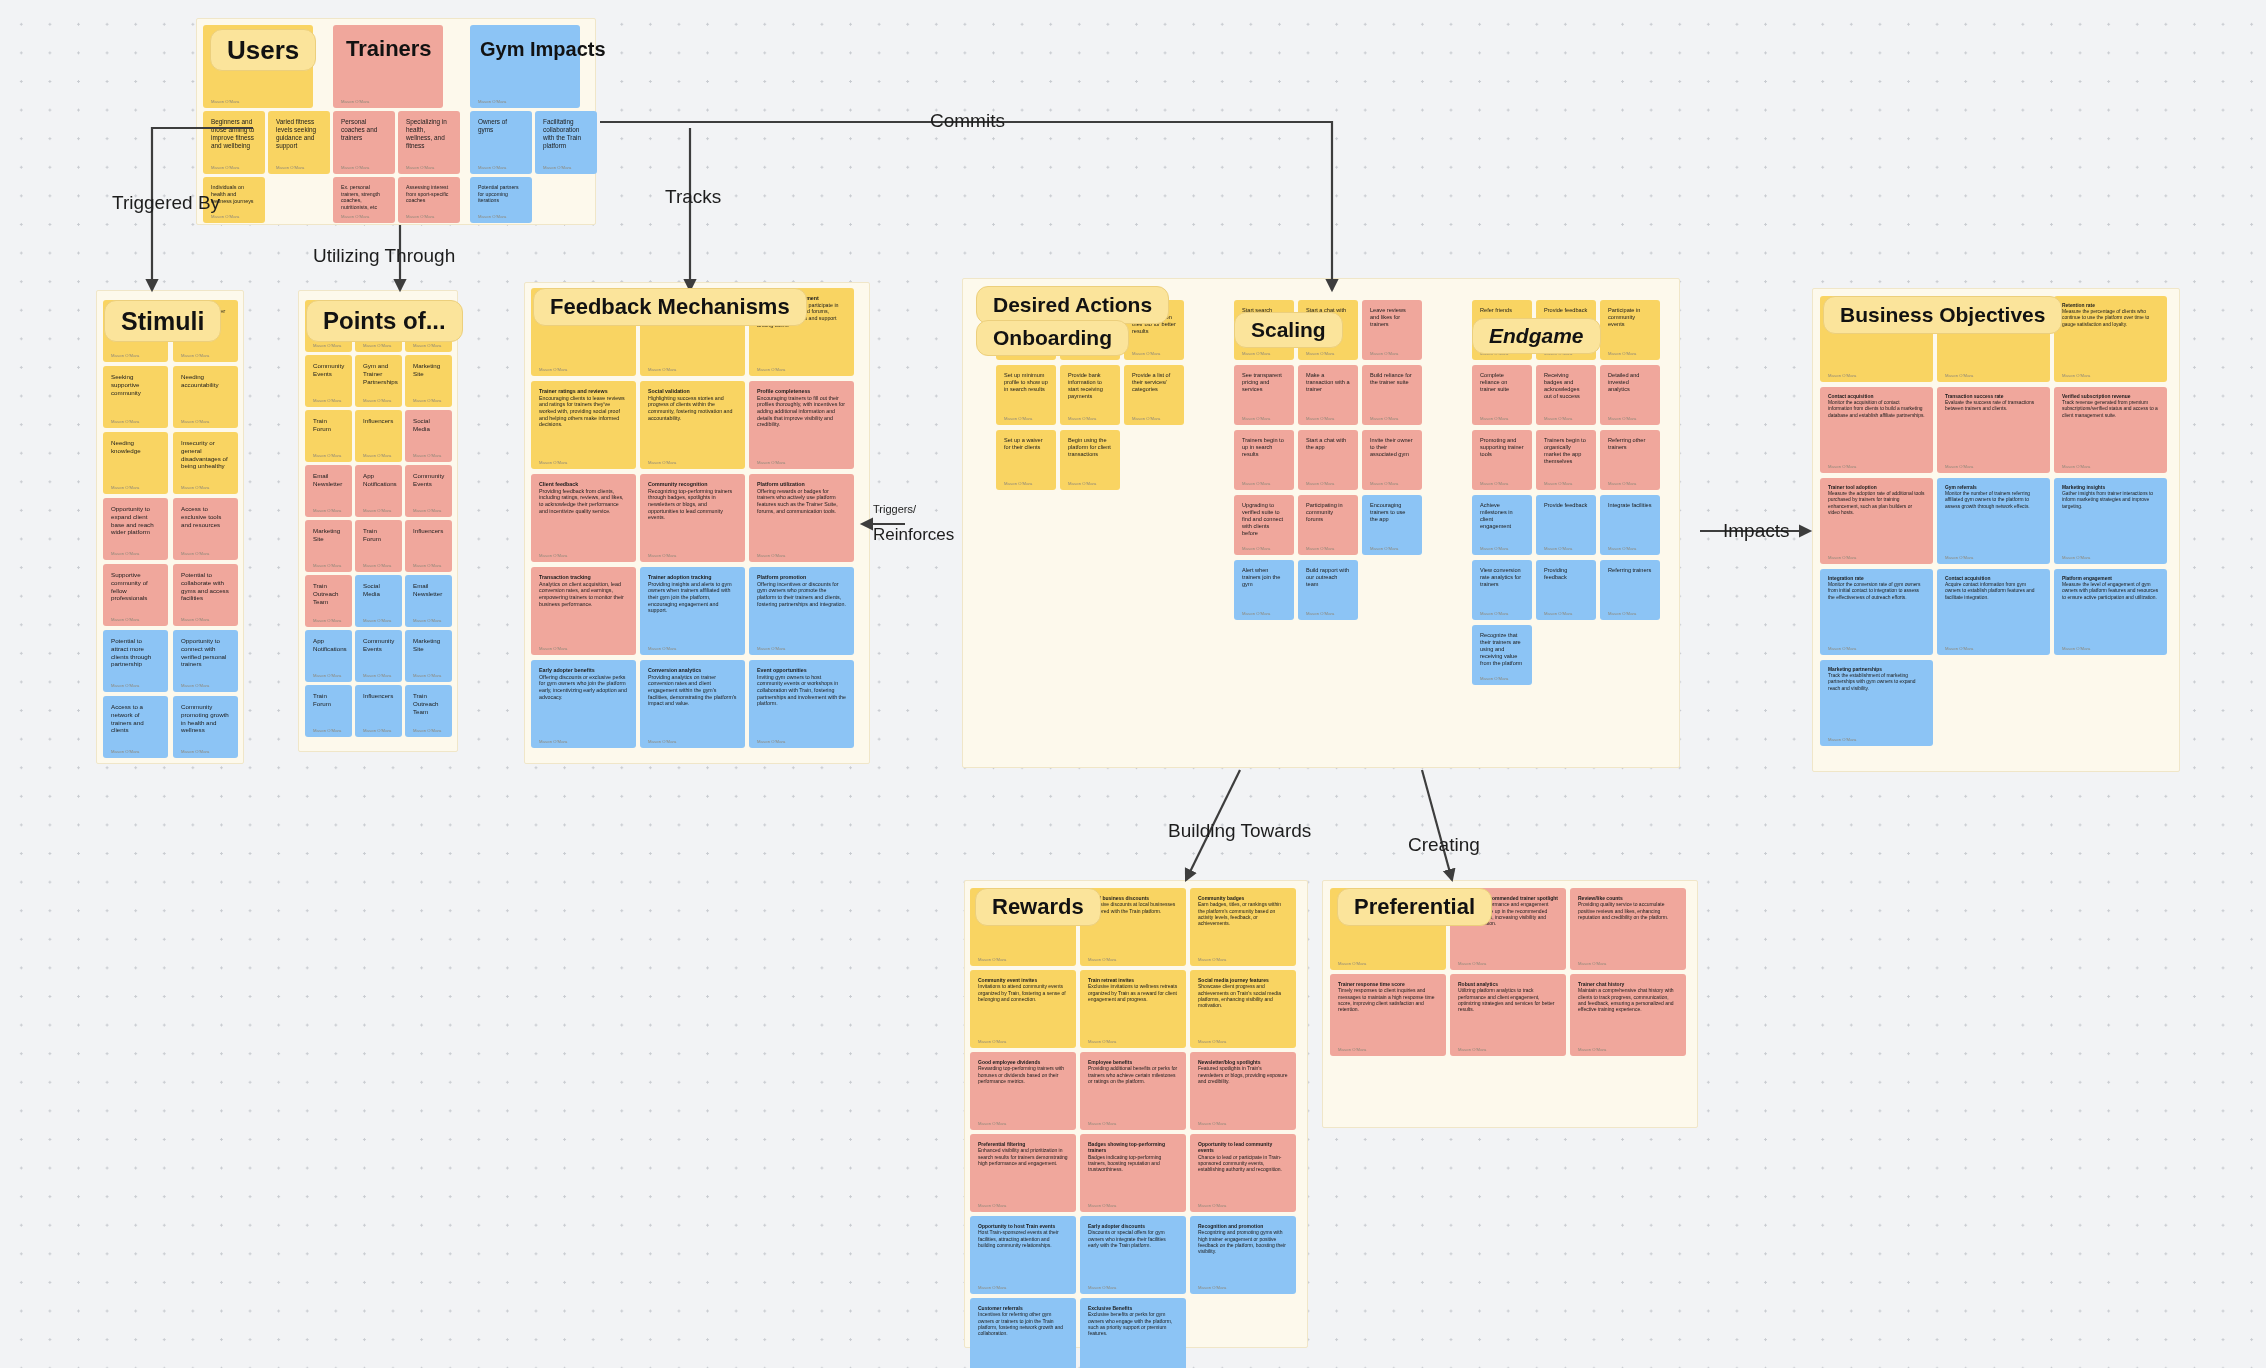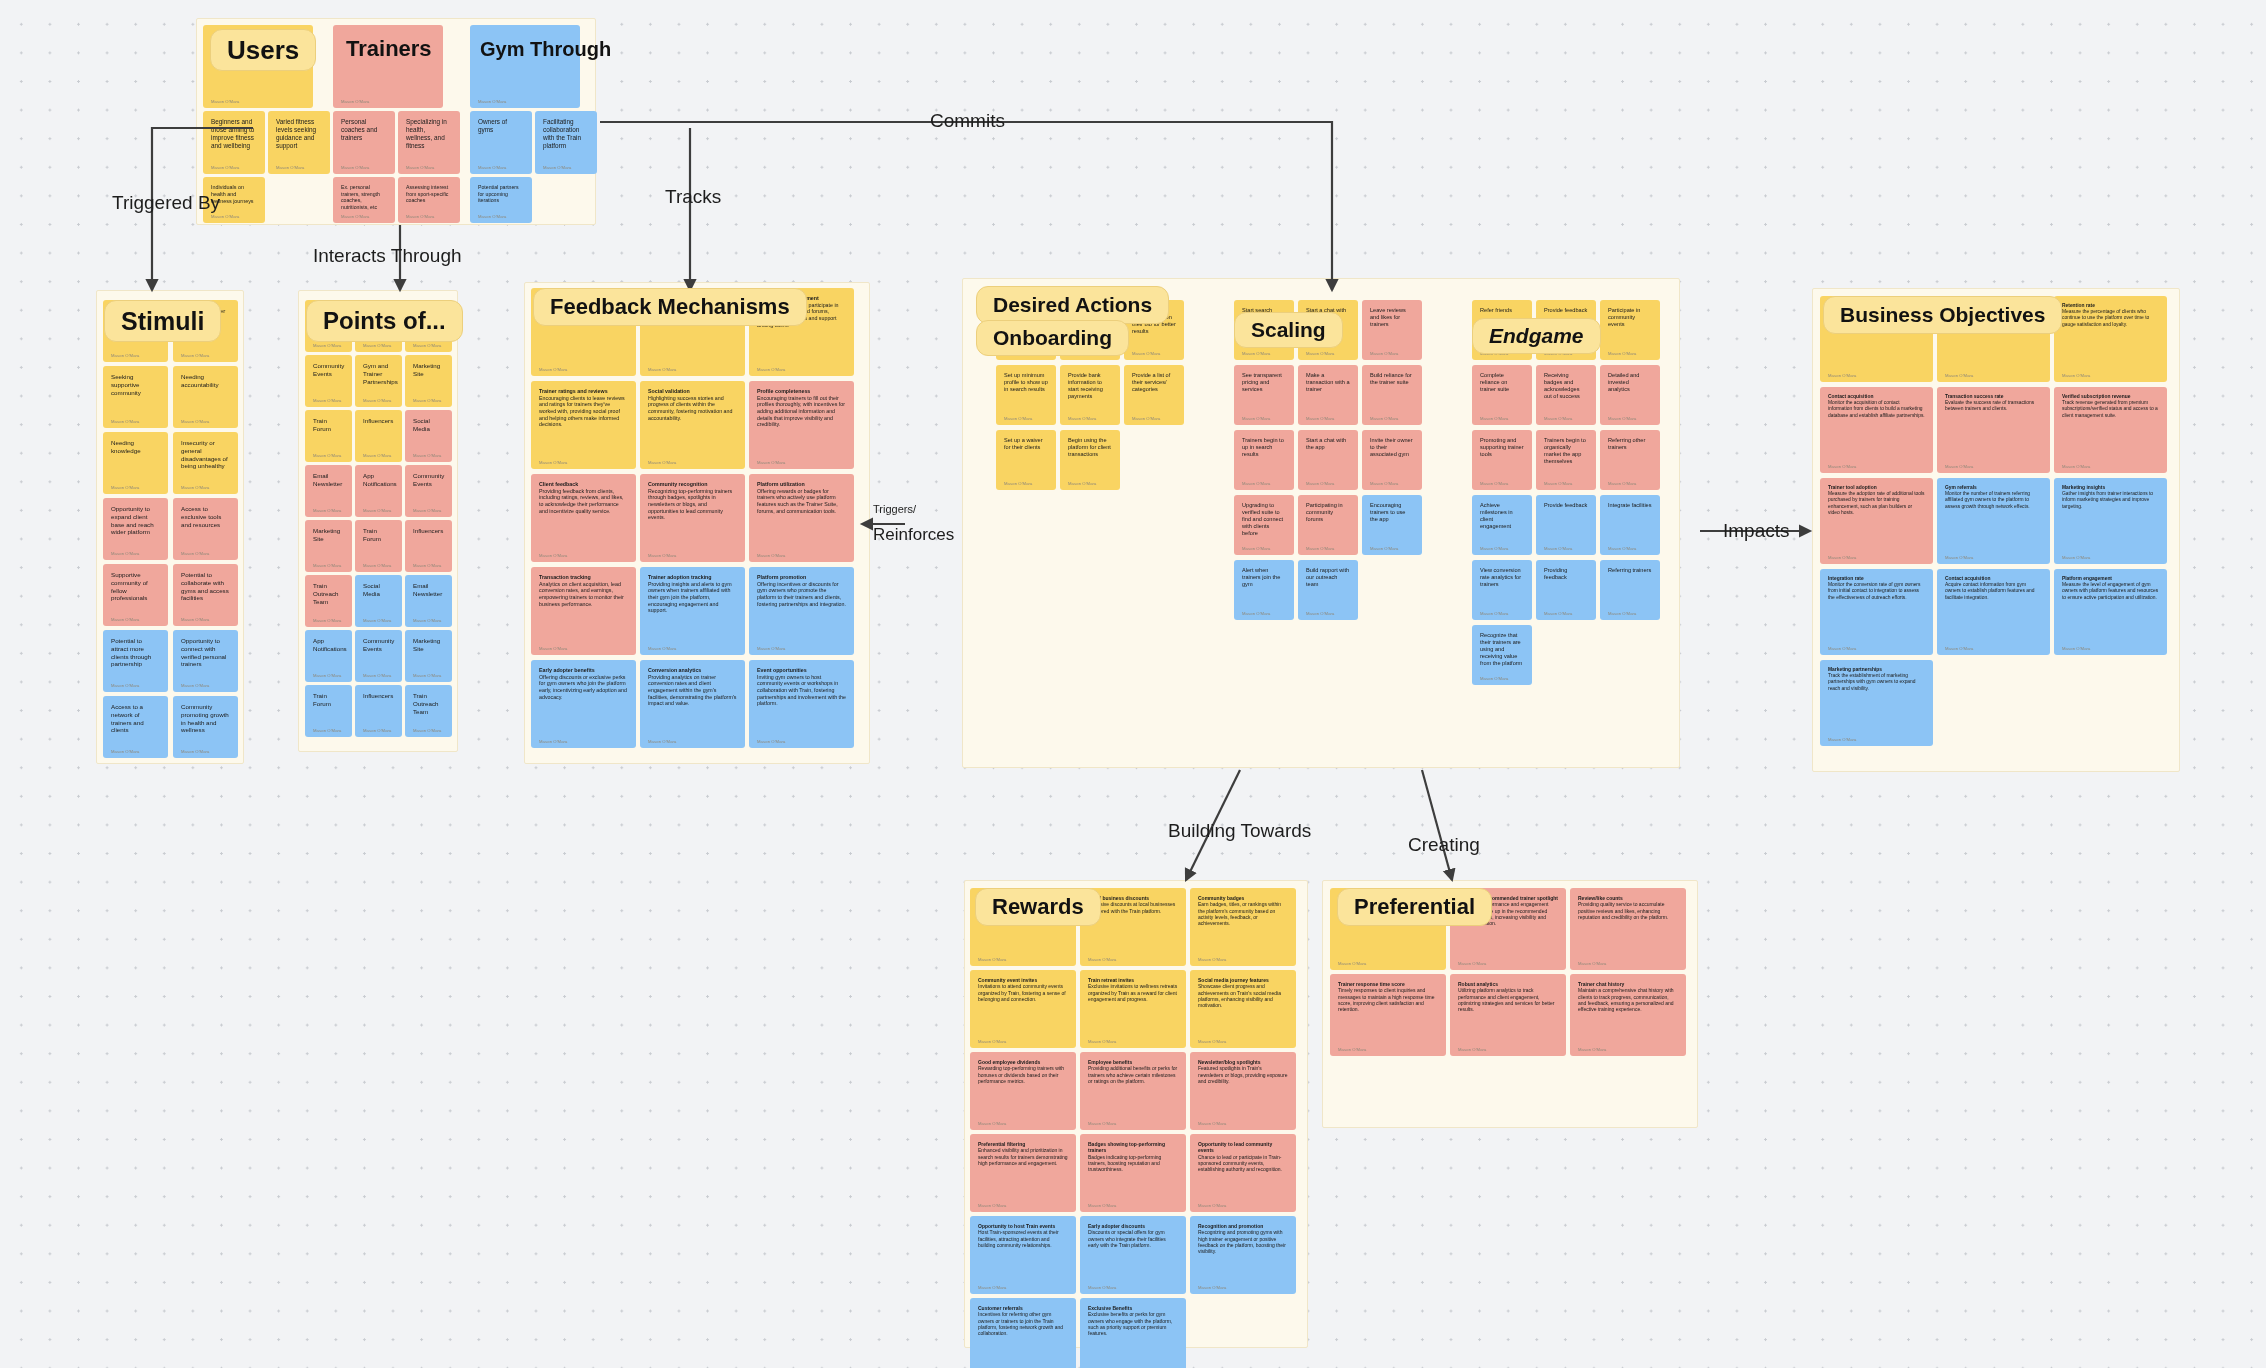--- a/index.html
+++ b/index.html
@@ -103,21 +103,21 @@
     <path d="M1700,531 L1810,531" fill="none" stroke="#3d3d3d" stroke-width="2.2" marker-end="url(#ah)"></path>
 
     <path d="M1240,770 L1186,880" fill="none" stroke="#3d3d3d" stroke-width="2.2" marker-end="url(#ah)"></path>
 
     <path d="M1422,770 L1452,880" fill="none" stroke="#3d3d3d" stroke-width="2.2" marker-end="url(#ah)"></path>
   </svg>
 
   <div class="conn-label" style="left:930px; top:110px;">Commits</div>
   <div class="conn-label" style="left:665px; top:186px;text-align:center;">Tracks</div>
   <div class="conn-label" style="left:112px; top:192px;">Triggered By</div>
-  <div class="conn-label" style="left:313px; top:245px;">Interacts Through</div>
+  <div class="conn-label" style="left:313px; top:245px;">Utilizing Through</div>
   <div class="conn-label" style="left:873px; top:503px; font-size:11px;">Triggers/</div>
   <div class="conn-label" style="left:873px; top:525px; font-size:17px;">Reinforces</div>
   <div class="conn-label" style="left:1723px; top:520px;">Impacts</div>
   <div class="conn-label" style="left:1168px; top:820px;">Building Towards</div>
   <div class="conn-label" style="left:1408px; top:820px;margin-top:14px;">Creating</div>
 
   <div class="group" style="left:196px; top:18px; width:400px; height:207px;"></div>
 
   <div class="card y" style="left:203px; top:25px; width:110px; height:83px;">
     <span class="auth">Mason O'Mara</span>
@@ -158,21 +158,21 @@
   </div>
   <div class="card r" style="left:398px; top:177px; width:62px; height:46px; font-size:5.2px;">
     <span class="body">Assessing interest from sport-specific coaches</span>
     <span class="auth">Mason O'Mara</span>
   </div>
 
   <div class="card b" style="left:470px; top:25px; width:110px; height:83px;">
     <span class="auth">Mason O'Mara</span>
   </div>
   <div class="pill" style="left:473px; top:29px; height:40px; font-size:20px; background:transparent; border:none; padding-left:7px;">
-    <span>Gym Through</span>
+    <span>Gym Impacts</span>
   </div>
   <div class="card b" style="left:470px; top:111px; width:62px; height:63px; font-size:6.4px;">
     <span class="body">Owners of gyms</span>
     <span class="auth">Mason O'Mara</span>
   </div>
   <div class="card b" style="left:535px; top:111px; width:62px; height:63px; font-size:6.4px;">
     <span class="body">Facilitating collaboration with the Train platform</span>
     <span class="auth">Mason O'Mara</span>
   </div>
   <div class="card b" style="left:470px; top:177px; width:62px; height:46px; font-size:5.2px;">

